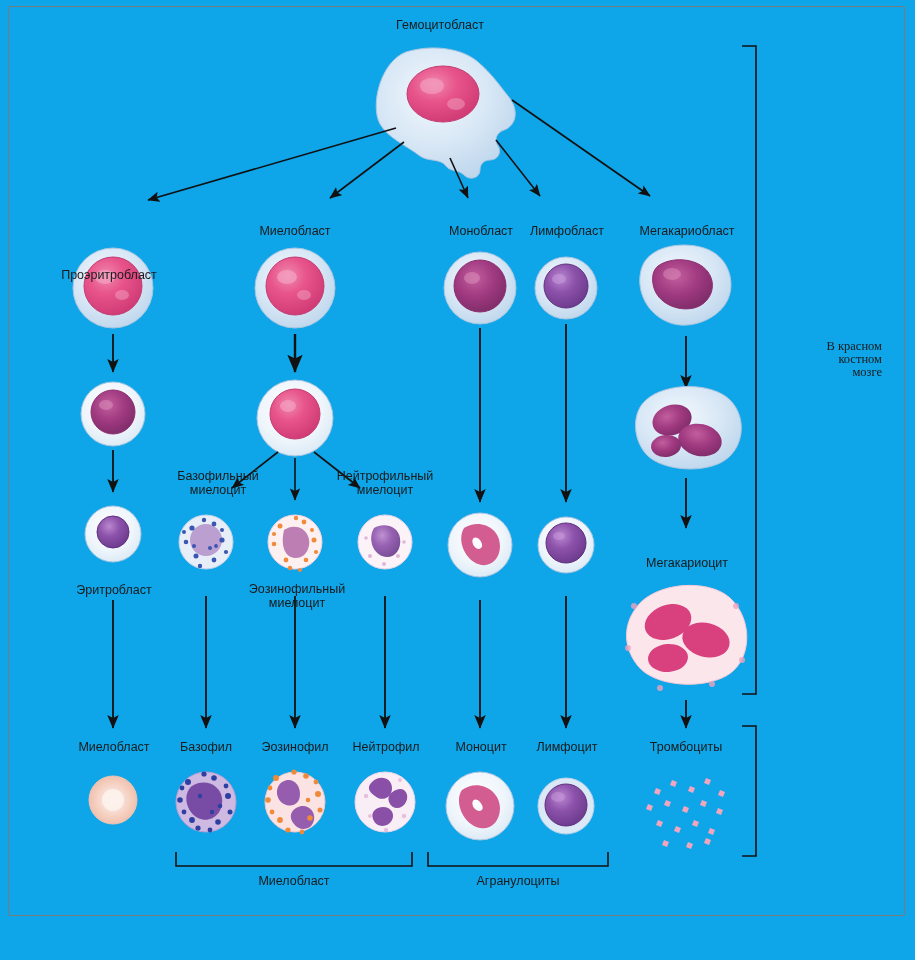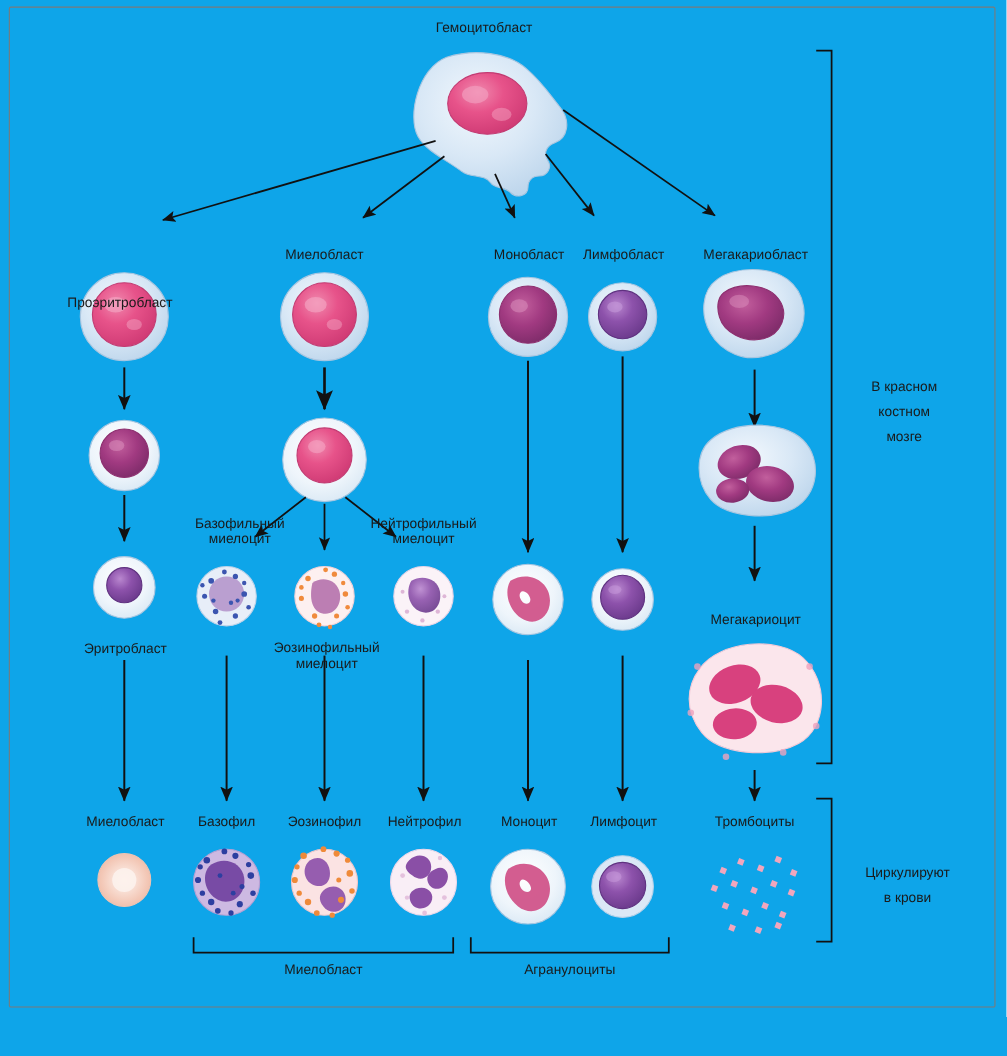--- a/index.html
+++ b/index.html
@@ -58,23 +58,24 @@
   .caption .fig {
     font-weight: bold;
     font-style: italic;
   }
   .caption .txt {
     font-style: italic;
   }
   .side-lbl {
     position: absolute;
     font-size: 12.5px;
-    line-height: 23px;
-    text-align: center;
+    line-height: 13px;
+    text-align: right;
     white-space: pre-line;
+    font-family: Liberation Serif, serif;
   }
   .group-lbl {
     position: absolute;
     font-size: 12.5px;
     text-align: center;
   }
 </style>
 </head>
 <body>
 
@@ -413,20 +414,18 @@
   <div class="lbl" style="left:156px; top:740px; width:100px;">Базофил</div>
   <div class="lbl" style="left:243px; top:740px; width:104px;">Эозинофил</div>
   <div class="lbl" style="left:336px; top:740px; width:100px;">Нейтрофил</div>
   <div class="lbl" style="left:432px; top:740px; width:98px;">Моноцит</div>
   <div class="lbl" style="left:516px; top:740px; width:102px;">Лимфоцит</div>
   <div class="lbl" style="left:630px; top:740px; width:112px;">Тромбоциты</div>
 
   <div class="side-lbl" style="left:762px; top:340px; width:120px;">В красном
 костном
 мозге</div>
-  <div class="side-lbl" style="left:762px; top:782px; width:126px;">Циркулируют
-в крови</div>
 
   <div class="group-lbl" style="left:214px; top:874px; width:160px;">Миелобласт</div>
   <div class="group-lbl" style="left:438px; top:874px; width:160px;">Агранулоциты</div>
 
 
 </div>
 
 </body></html>

